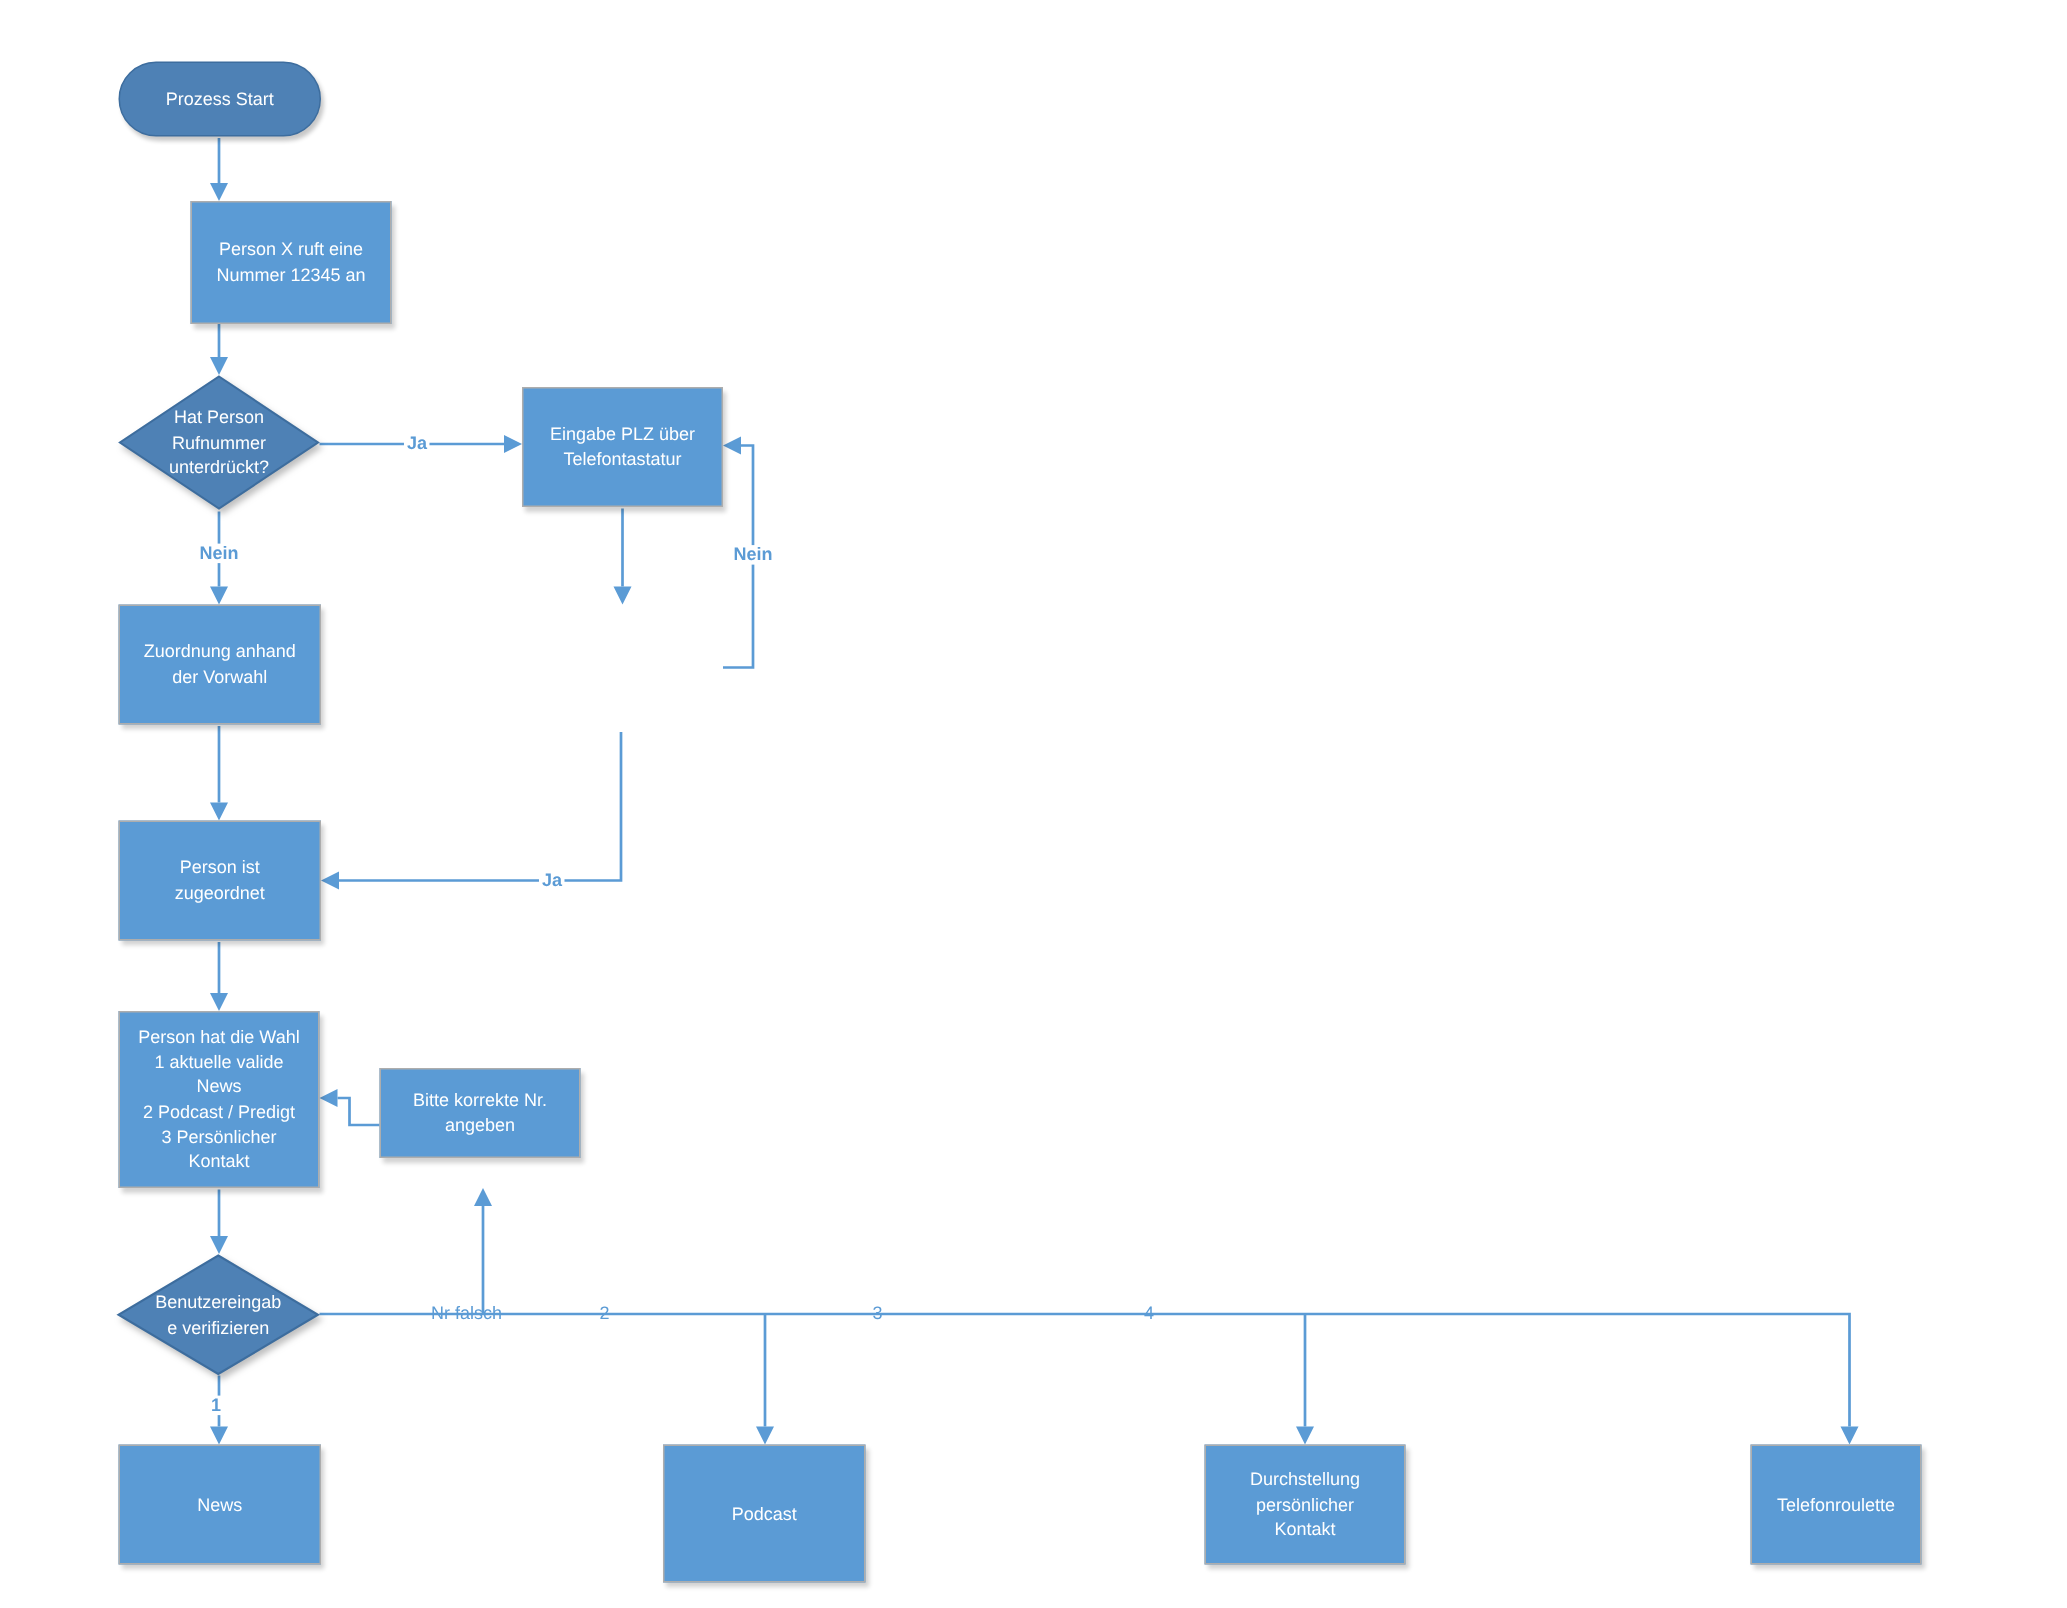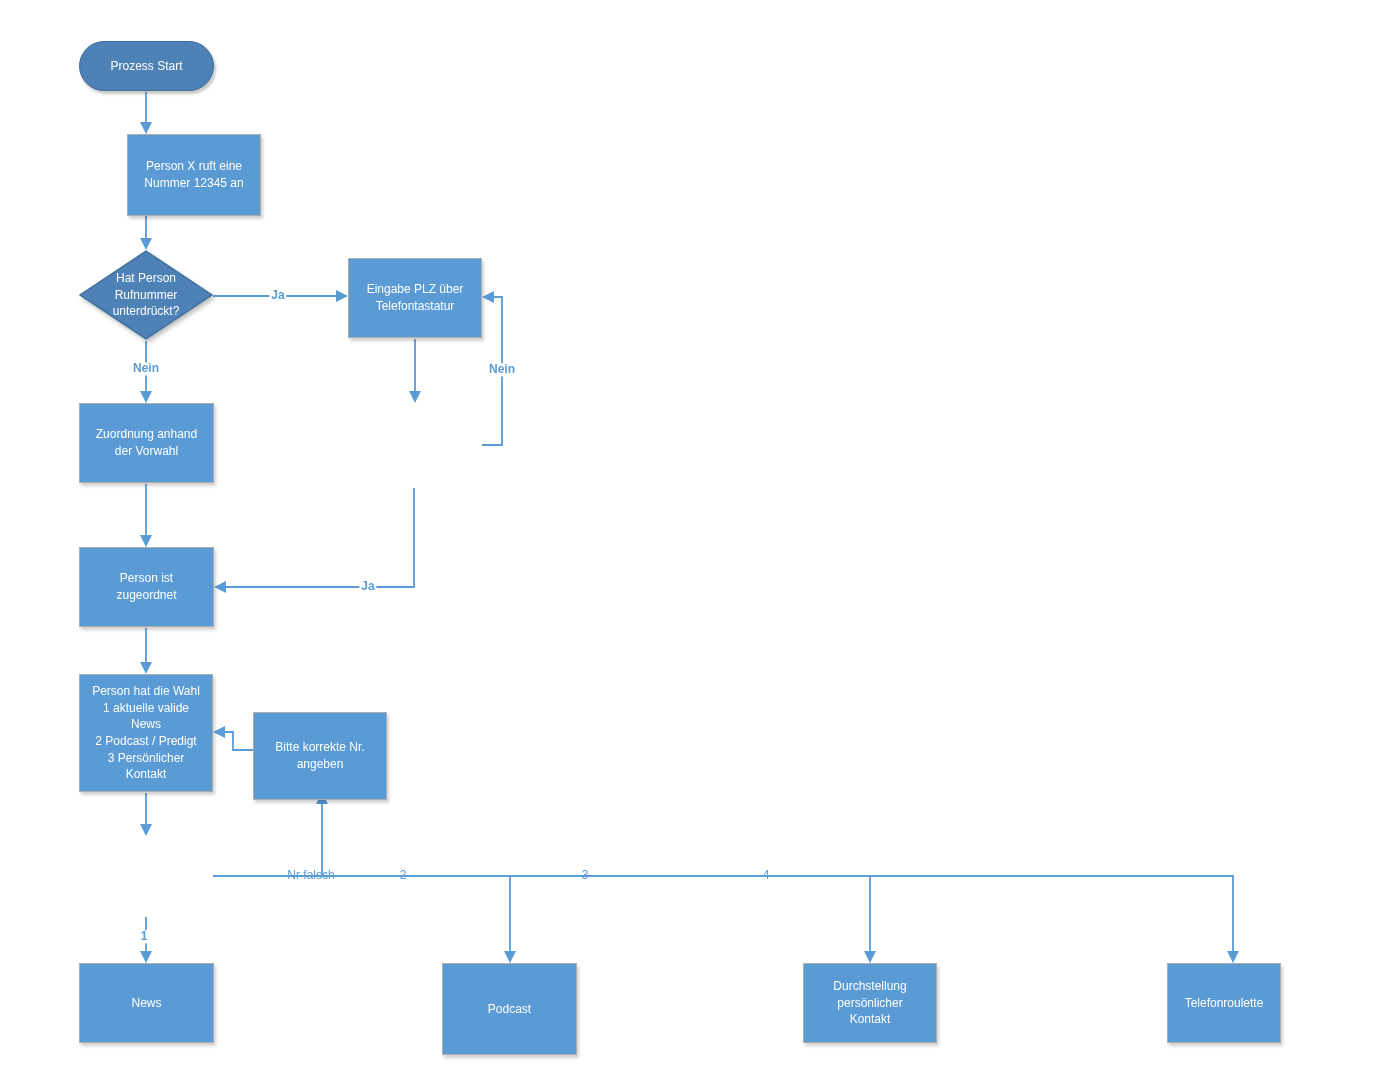--- a/index.html
+++ b/index.html
@@ -151,25 +151,32 @@
 
   <div class="node process" style="left:79px;top:674px;width:134px;height:118px;">
     <span>Person hat die Wahl
 1 aktuelle valide
 News
 2 Podcast / Predigt
 3 Persönlicher
 Kontakt</span>
   </div>
 
-  <div class="node process" style="left:253px;top:712px;width:134px;height:88px;">
+  <div class="node process" style="left:253px;top:712px;width:134px;height:60px;">
     <span>Bitte korrekte Nr.
 angeben</span>
   </div>
 
+  <div class="node diamond" style="left:78px;top:836px;width:135px;height:81px;">
+    <svg class="dsvg" width="135" height="81">
+      <polygon class="dshape" points="67.5,1 134,40.5 67.5,80 1,40.5"></polygon>
+    </svg>
+    <div class="dlabel">Benutzereingab
+e verifizieren</div>
+  </div>
 
   <div class="node process" style="left:79px;top:963px;width:135px;height:80px;">
     <span>News</span>
   </div>
 
   <div class="node process" style="left:442px;top:963px;width:135px;height:92px;">
     <span>Podcast</span>
   </div>
 
   <div class="node process" style="left:803px;top:963px;width:134px;height:80px;">

